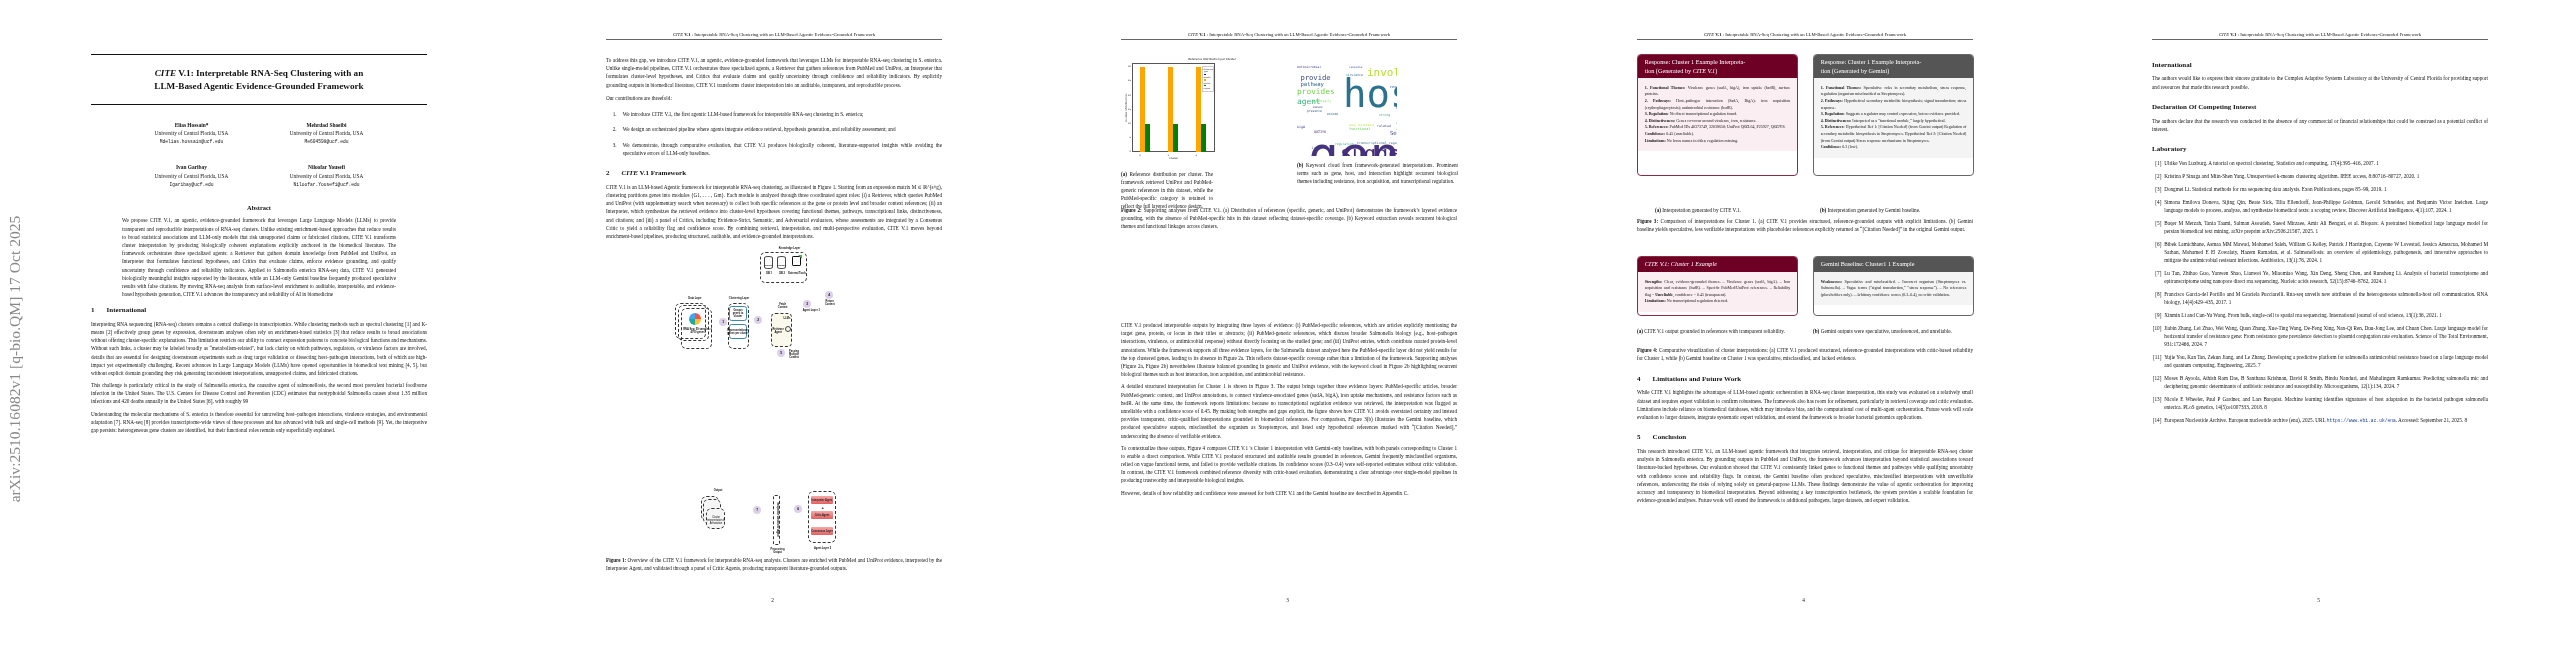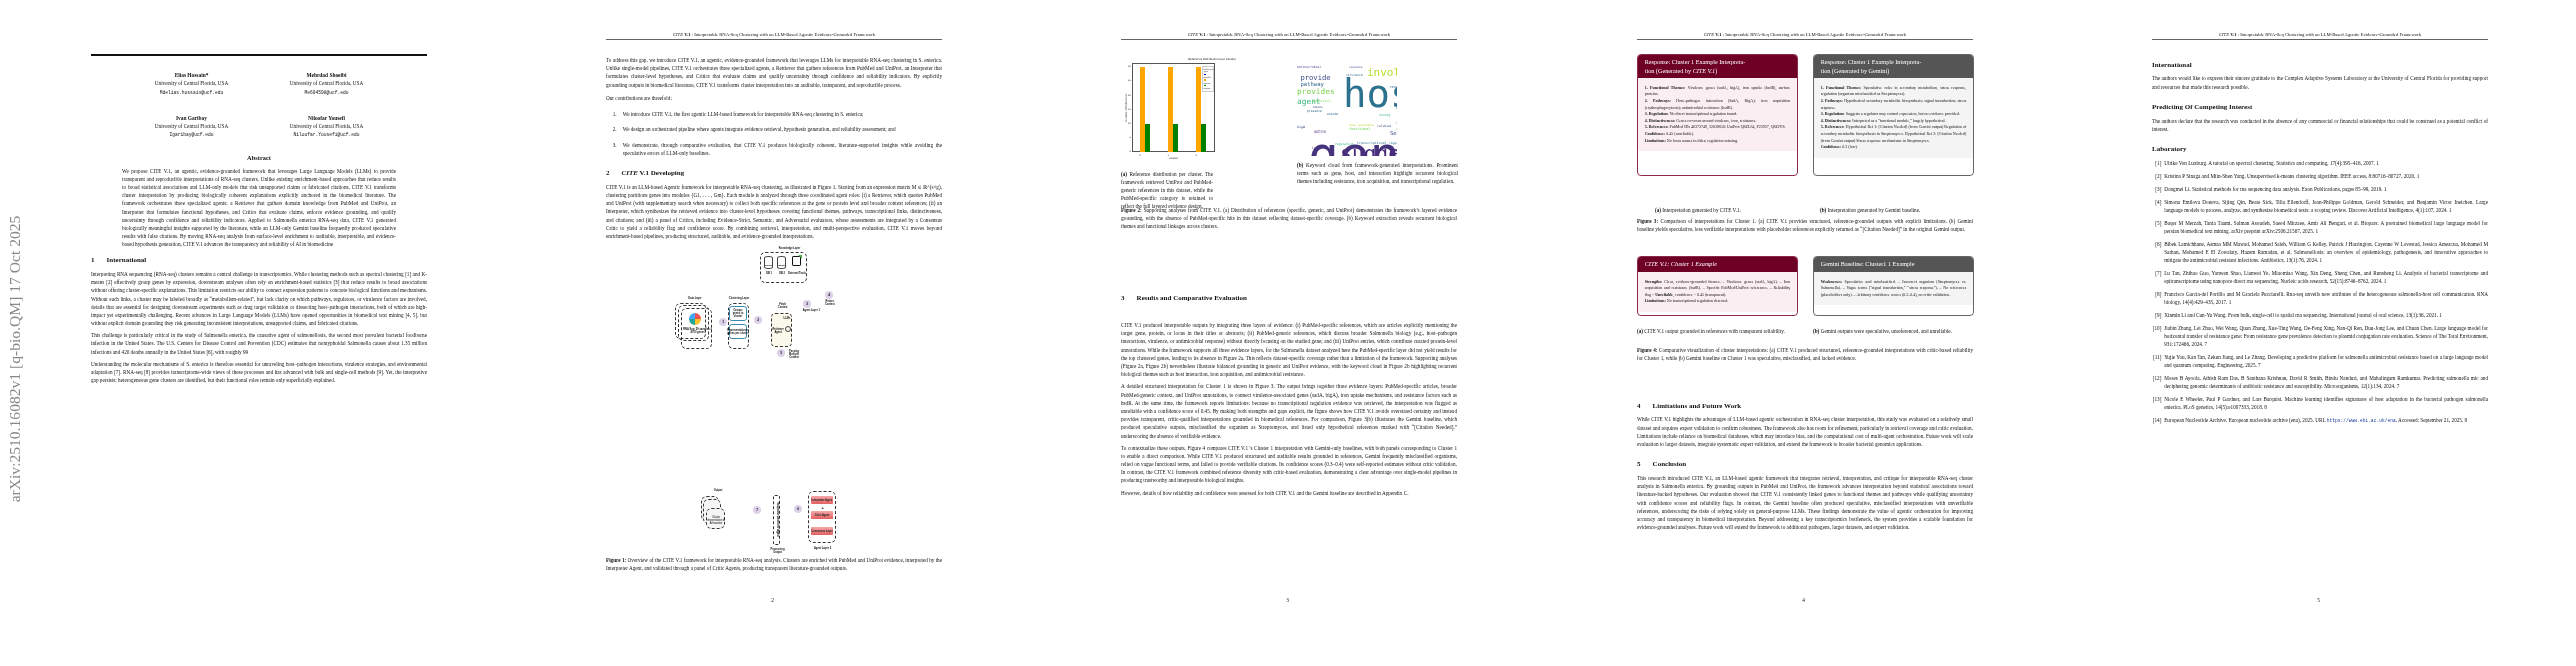--- a/index.html
+++ b/index.html
@@ -53,20 +53,24 @@
 </style>
 </head>
 <body>
 
 <div class="page" style="left:0">
   <div class="stamp">
       <span>arXiv:2510.16082v1  [q-bio.QM]  17 Oct 2025</span>
     </div>
   <div class="content" style="top:54px">
     <div class="rule"></div>
+    <div class="title">
+      <i>CITE</i><span> V.1: Interpretable RNA-Seq Clustering with an</span><br>
+      <span>LLM-Based Agentic Evidence-Grounded Framework</span>
+    </div>
     <div class="rule"></div>
     <div class="authors">
       <div><b>Elias Hossain*</b><br><span>University of Central Florida, USA</span><br><span class="em">Mdelias.hossain@ucf.edu</span></div>
       <div><b>Mehrdad Shoeibi</b><br><span>University of Central Florida, USA</span><br><span class="em">Me604598@ucf.edu</span></div>
       <div><b>Ivan Garibay</b><br><span>University of Central Florida, USA</span><br><span class="em">Igaribay@ucf.edu</span></div>
       <div><b>Niloofar Yousefi</b><br><span>University of Central Florida, USA</span><br><span class="em">Niloofar.Yousefi@ucf.edu</span></div>
     </div>
     <div class="abstract-h">Abstract</div>
     <div class="abstract">We propose CITE V.1, an agentic, evidence-grounded framework that leverages Large Language Models (LLMs) to provide transparent and reproducible interpretations of RNA-seq clusters. Unlike existing enrichment-based approaches that reduce results to broad statistical associations and LLM-only models that risk unsupported claims or fabricated citations, CITE V.1 transforms cluster interpretation by producing biologically coherent explanations explicitly anchored in the biomedical literature. The framework orchestrates three specialized agents: a Retriever that gathers domain knowledge from PubMed and UniProt, an Interpreter that formulates functional hypotheses, and Critics that evaluate claims, enforce evidence grounding, and qualify uncertainty through confidence and reliability indicators. Applied to Salmonella enterica RNA-seq data, CITE V.1 generated biologically meaningful insights supported by the literature, while an LLM-only Gemini baseline frequently produced speculative results with false citations. By moving RNA-seq analysis from surface-level enrichment to auditable, interpretable, and evidence-based hypothesis generation, CITE V.1 advances the transparency and reliability of AI in biomedicine</div>
     <div class="h1"><span class="n">1</span><span>International</span></div>
@@ -88,21 +92,21 @@
         </li>
       <li>
           <span class="k">2.</span>
           <span>We design an orchestrated pipeline where agents integrate evidence retrieval, hypothesis generation, and reliability assessment; and</span>
         </li>
       <li>
           <span class="k">3.</span>
           <span>We demonstrate, through comparative evaluation, that CITE V.1 produces biologically coherent, literature-supported insights while avoiding the speculative errors of LLM-only baselines.</span>
         </li>
     </ol>
-    <div class="h1" style="margin-top:12.2px"><span class="n">2</span><i>CITE</i><span> V.1 Developing</span></div>
+    <div class="h1" style="margin-top:12.2px"><span class="n">2</span><i>CITE</i><span> V.1 Framework</span></div>
     <p class="body">CITE V.1 is an LLM-based Agentic framework for interpretable RNA-seq clustering, as illustrated in Figure 1. Starting from an expression matrix M ∈ ℝ^(s×g), clustering partitions genes into modules {G1, . . . , Gm}. Each module is analyzed through three coordinated agent roles: (i) a Retriever, which queries PubMed and UniProt (with supplementary search when necessary) to collect both specific references at the gene or protein level and broader context references; (ii) an Interpreter, which synthesizes the retrieved evidence into cluster-level hypotheses covering functional themes, pathways, transcriptional links, distinctiveness, and citations; and (iii) a panel of Critics, including Evidence-Strict, Semantic, and Adversarial evaluators, whose assessments are integrated by a Consensus Critic to yield a reliability flag and confidence score. By combining retrieval, interpretation, and multi-perspective evaluation, CITE V.1 moves beyond enrichment-based pipelines, producing structured, auditable, and evidence-grounded interpretations.</p>
 
     <div class="fig1">
       <div class="lbl" style="left:167px;top:0;width:33px">Knowledge Layer</div>
       <div class="dash" style="left:154px;top:5.6px;width:47px;height:31px"></div>
       <div class="dbicon" style="left:158px;top:9px">
           <span>Uniprot</span>
         </div>
       <div class="dbicon" style="left:171px;top:9px">
           <span>PubMed</span>
@@ -231,23 +235,20 @@
       <span style="left: 94px; top: 22px; font-size: 2.8px; color: rgb(49, 104, 142);">P25927</span>
       <span style="left: 100px; top: 43px; font-size: 2.8px; color: rgb(49, 104, 142);">bacterial</span>
       <span style="left: 16.7px; top: 42px; font-size: 2.8px; color: rgb(62, 74, 137);">immune</span>
       <span style="left: 16.7px; top: 36px; font-size: 2.8px; color: rgb(122, 209, 81);">potentially</span>
     </div>
 
   <div class="subcap" style="position:absolute;left:91px;top:170px;width:92px"><b>(a)</b><span> Reference distribution per cluster. The framework retrieved UniProt and PubMed-generic references in this dataset, while the PubMed-specific category is retained to reflect the full layered evidence design.</span></div>
   <div class="subcap" style="position:absolute;left:267px;top:161px;width:161px"><b>(b)</b><span> Keyword cloud from framework-generated interpretations. Prominent terms such as gene, host, and interaction highlight recurrent biological themes including resistance, iron acquisition, and transcriptional regulation.</span></div>
   <div class="content cap" style="top:206px"><b>Figure 2:</b><span> Supporting analyses from CITE V.1. (a) Distribution of references (specific, generic, and UniProt) demonstrates the framework’s layered evidence grounding, with the absence of PubMed-specific hits in this dataset reflecting dataset-specific coverage. (b) Keyword extraction reveals recurrent biological themes and functional linkages across clusters.</span></div>
 
-  <div class="content" style="top:286px">
-    <div class="h1"><span class="n">3</span><span>Results and Comparative Evaluation</span></div>
-  </div>
   <div class="content" style="top:321px">
     <p class="body">CITE V.1 produced interpretable outputs by integrating three layers of evidence: (i) PubMed-specific references, which are articles explicitly mentioning the target gene, protein, or locus in their titles or abstracts; (ii) PubMed-generic references, which discuss broader Salmonella biology (e.g., host–pathogen interactions, virulence, or antimicrobial response) without directly focusing on the studied gene; and (iii) UniProt entries, which contribute curated protein-level annotations. While the framework supports all three evidence layers, for the Salmonella dataset analyzed here the PubMed-specific layer did not yield results for the top clustered genes, leading to its absence in Figure 2a. This reflects dataset-specific coverage rather than a limitation of the framework. Supporting analyses (Figure 2a, Figure 2b) nevertheless illustrate balanced grounding in generic and UniProt evidence, with the keyword cloud in Figure 2b highlighting recurrent biological themes such as host interaction, iron acquisition, and antimicrobial resistance.</p>
     <p class="body">A detailed structured interpretation for Cluster 1 is shown in Figure 3. The output brings together three evidence layers: PubMed-specific articles, broader PubMed-generic context, and UniProt annotations, to connect virulence-associated genes (sadA, bigA), iron uptake mechanisms, and resistance factors such as hsdR. At the same time, the framework reports limitations: because no transcriptional regulation evidence was retrieved, the interpretation was flagged as unreliable with a confidence score of 0.45. By making both strengths and gaps explicit, the figure shows how CITE V.1 avoids overstated certainty and instead provides transparent, critic-qualified interpretations grounded in biomedical references. For comparison, Figure 3(b) illustrates the Gemini baseline, which produced speculative outputs, misclassified the organism as Streptomyces, and listed only hypothetical references marked with “[Citation Needed],” underscoring the absence of verifiable evidence.</p>
     <p class="body">To contextualize these outputs, Figure 4 compares CITE V.1 's Cluster 1 interpretation with Gemini-only baselines, with both panels corresponding to Cluster 1 to enable a direct comparison. While CITE V.1 produced structured and auditable results grounded in references, Gemini frequently misclassified organisms, relied on vague functional terms, and failed to provide verifiable citations. Its confidence scores (0.3–0.4) were self-reported estimates without critic validation. In contrast, the CITE V.1 framework combined reference diversity with critic-based evaluation, demonstrating a clear advantage over single-model pipelines in producing trustworthy and interpretable biological insights.</p>
     <p class="body">However, details of how reliability and confidence were assessed for both CITE V.1 and the Gemini baseline are described in Appendix C.</p>
   </div>
   <div class="pnum">3</div>
 </div>
 
 <div class="page" style="left:1546px">
@@ -285,35 +286,35 @@
     <div class="bd"><b>Strengths:</b><span> Clear, evidence-grounded themes. – Virulence genes (sadA, bigA). – Iron acquisition and resistance (hsdR). – Specific PubMed/UniProt references. – Reliability flag = </span><b>Unreliable</b><span>, confidence = 0.45 (transparent).</span><br><b>Limitations:</b><span> No transcriptional regulation detected.</span></div>
   </div>
   <div class="box gem-b" style="left:267px;top:256px;width:161px;height:60px">
     <div class="hd" style="padding:3.3px 6.7px">Gemini Baseline: Cluster1 1 Example</div>
     <div class="bd"><b>Weaknesses:</b><span> Speculative and misclassified. – Incorrect organism (Streptomyces vs. Salmonella). – Vague terms (“signal transduction,” “stress response”). – No references (placeholders only). – Arbitrary confidence scores (0.3–0.4), no critic validation.</span></div>
   </div>
   <div class="subcap" style="position:absolute;left:91px;top:327px;width:164px"><b>(a)</b><span> CITE V.1 output grounded in references with transparent reliability.</span></div>
   <div class="subcap" style="position:absolute;left:267px;top:327px;width:161px"><b>(b)</b><span> Gemini outputs were speculative, unreferenced, and unreliable.</span></div>
   <div class="content cap" style="top:346px"><b>Figure 4:</b><span> Comparative visualization of cluster interpretations: (a) CITE V.1 produced structured, reference-grounded interpretations with critic-based reliability for Cluster 1, while (b) Gemini baseline on Cluster 1 was speculative, misclassified, and lacked evidence.</span></div>
 
-  <div class="content" style="top:394px">
+  <div class="content" style="top:367px">
     <div class="h1"><span class="n">4</span><span>Limitations and Future Work</span></div>
     <p class="body">While CITE V.1 highlights the advantages of LLM-based agentic orchestration in RNA-seq cluster interpretation, this study was evaluated on a relatively small dataset and requires expert validation to confirm robustness. The framework also has room for refinement, particularly in retrieval coverage and critic evaluation. Limitations include reliance on biomedical databases, which may introduce bias, and the computational cost of multi-agent orchestration. Future work will scale evaluation to larger datasets, integrate systematic expert validation, and extend the framework to broader bacterial genomics applications.</p>
     <div class="h1" style="margin-top:12.2px"><span class="n">5</span><span>Conclusion</span></div>
     <p class="body">This research introduced CITE V.1, an LLM-based agentic framework that integrates retrieval, interpretation, and critique for interpretable RNA-seq cluster analysis in Salmonella enterica. By grounding outputs in PubMed and UniProt, the framework advances interpretation beyond statistical associations toward literature-backed hypotheses. Our evaluation showed that CITE V.1 consistently linked genes to functional themes and pathways while qualifying uncertainty with confidence scores and reliability flags. In contrast, the Gemini baseline often produced speculative, misclassified interpretations with unverifiable references, underscoring the risks of relying solely on general-purpose LLMs. These findings demonstrate the value of agentic orchestration for improving accuracy and transparency in biomedical interpretation. Beyond addressing a key transcriptomics bottleneck, the system provides a scalable foundation for evidence-grounded analyses. Future work will extend the framework to additional pathogens, larger datasets, and expert validation.</p>
   </div>
   <div class="pnum">4</div>
 </div>
 
 <div class="page" style="left:2061px">
   <div class="runhead"><i>CITE</i><b> V.1</b><span> : Interpretable RNA-Seq Clustering with an LLM-Based Agentic Evidence-Grounded Framework</span></div>
   <div class="content" style="top:53px">
     <div class="h1">International</div>
     <p class="body">The authors would like to express their sincere gratitude to the Complex Adaptive Systems Laboratory at the University of Central Florida for providing support and resources that made this research possible.</p>
-    <div class="h1" style="margin-top:12.2px">Predicting Of Competing Interest</div>
+    <div class="h1" style="margin-top:12.2px">Declaration Of Competing Interest</div>
     <p class="body">The authors declare that the research was conducted in the absence of any commercial or financial relationships that could be construed as a potential conflict of interest.</p>
     <div class="h1" style="margin-top:12.2px">Laboratory</div>
     <div class="refs" id="refs">
         <div class="r">
           <span class="k">[1]</span>
           <span>Ulrike Von Luxburg. A tutorial on spectral clustering. Statistics and computing, 17(4):395–416, 2007. 1</span>
         </div>
         <div class="r">
           <span class="k">[2]</span>
           <span>Kristina P Sinaga and Miin-Shen Yang. Unsupervised k-means clustering algorithm. IEEE access, 8:80716–80727, 2020. 1</span>

